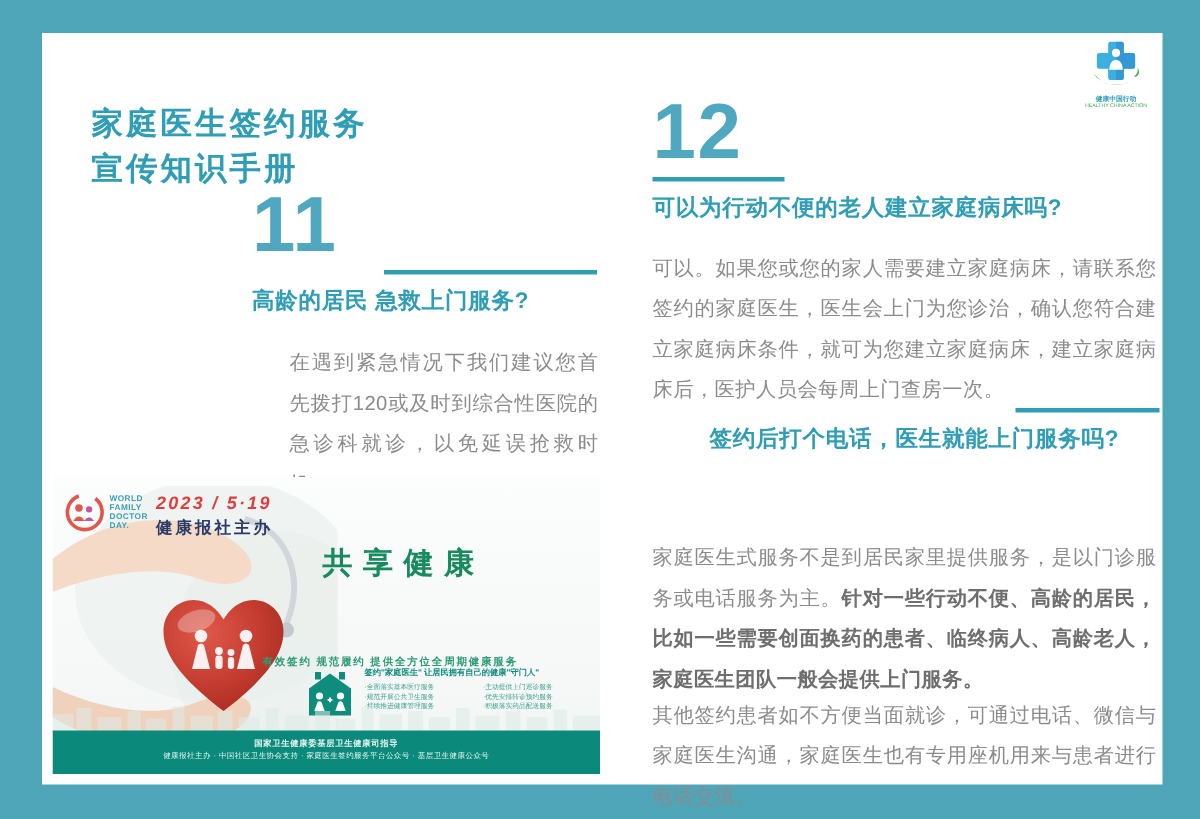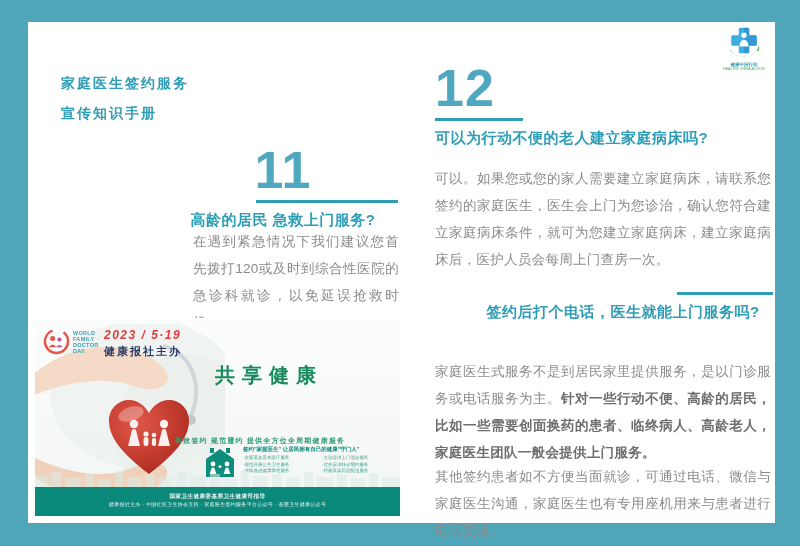--- a/index.html
+++ b/index.html
@@ -1,29 +1,29 @@
 <!DOCTYPE html>
 <html><head>
 <meta charset="utf-8">
 <style>
   * { margin:0; padding:0; box-sizing:border-box; }
   html,body { width:800px; height:546px; font-family:"Liberation Sans", sans-serif; }
   .frame { position:relative; width:800px; height:546px; background:#4FA6B8; overflow:hidden; }
   .page { position:absolute; left:28px; top:22px; width:747px; height:501px; background:#ffffff; }
 
   
-  .booklet-title { position:absolute; left:33px; top:46px; font-size:14px; font-weight:bold;
+  .booklet-title { position:absolute; left:33px; top:46px; font-size:21px; font-weight:bold;
                    color:#2F9DB5; line-height:30px; letter-spacing:2px; }
 
   
   .qblock { position:absolute; }
   .qblock .num { font-size:52px; font-weight:bold; color:#4FA7C0; line-height:1; letter-spacing:1px; }
   .qblock .rule { height:2.5px; background:#2F9DB5; margin-top:4px; }
   .qblock .question { margin-top:8px; font-size:15px; font-weight:bold; color:#2F9DB5; letter-spacing:0.5px; }
-  .alignR { text-align:center;margin-top:20px; }
+  .alignR { text-align:left; }
   .alignR .rule { margin-left:auto; }
 
   .sec11 { left:140px; top:102px; width:230px; }
   .sec11 .rule { width:142px; }
   .sec12 { left:407px; top:40px; width:335px; }
   .sec12 .rule { width:88px; }
   .sec13 { left:445px; top:246px; width:300px; }
   .sec13 .rule { width:96px; }
 
   .body-text { position:absolute; font-size:13.5px; line-height:27px; color:#8B8B8B;

